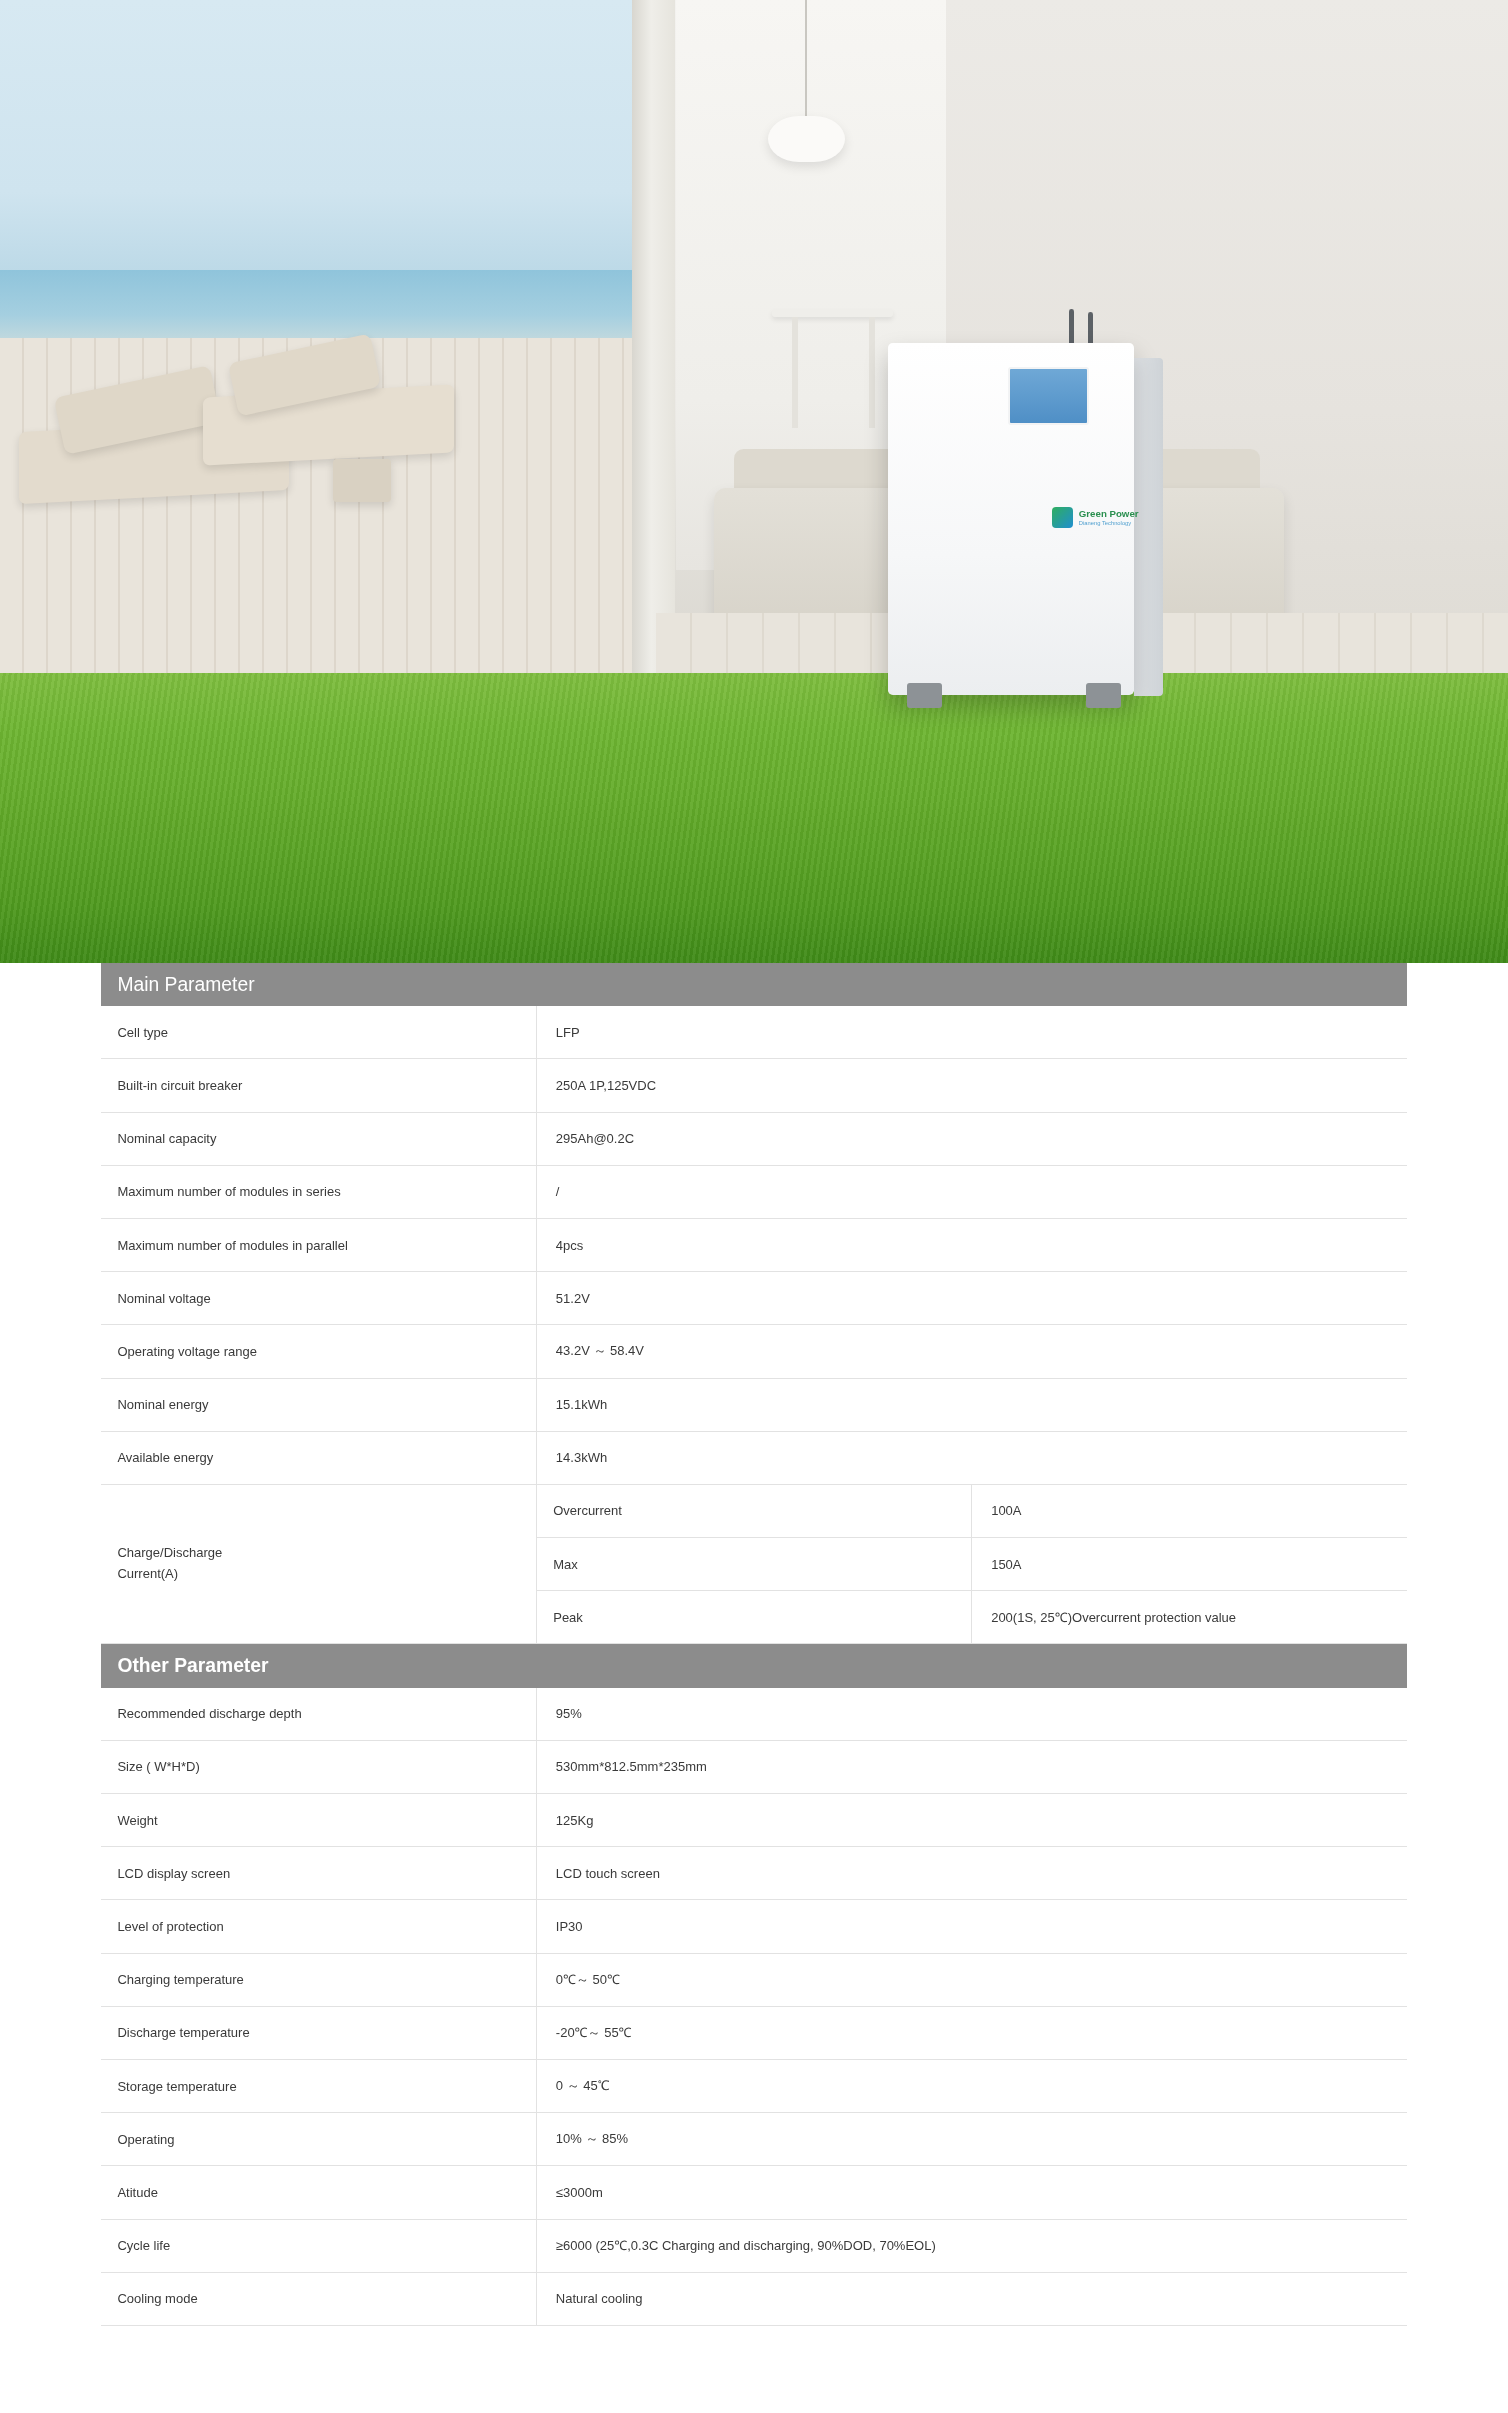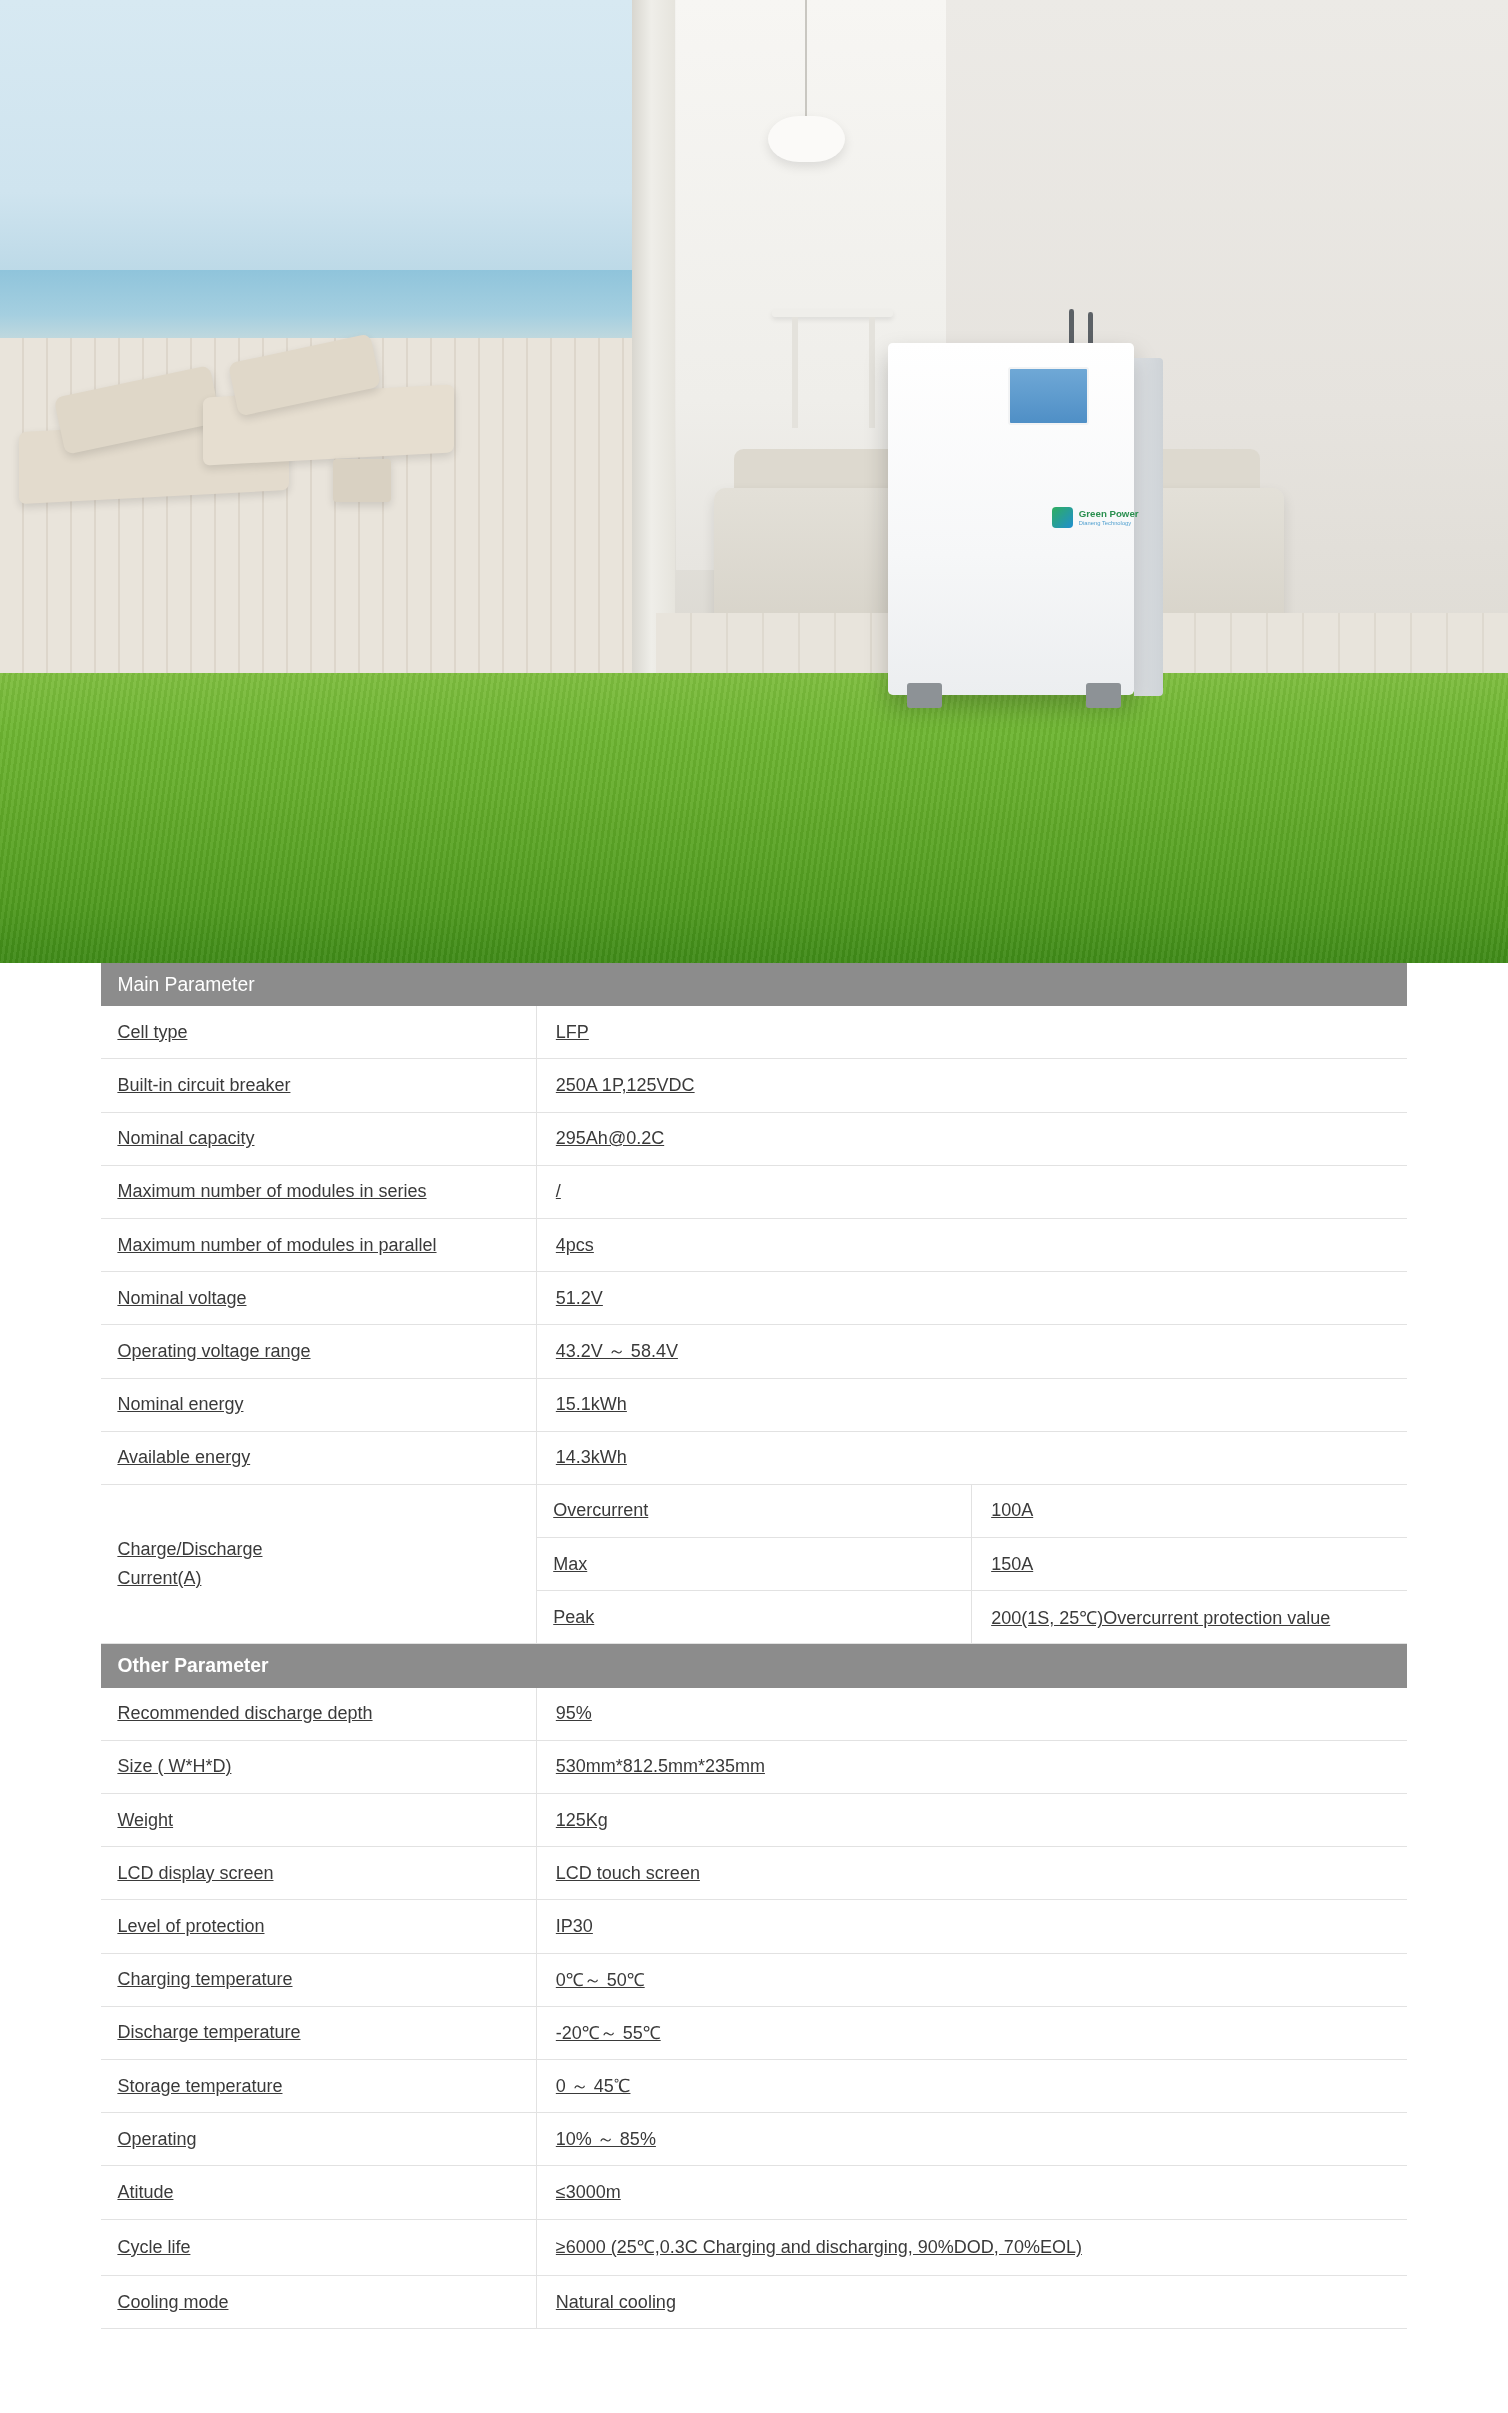--- a/index.html
+++ b/index.html
@@ -166,25 +166,24 @@
     background: #8c8c8c;
     color: #ffffff;
     font-size: 19.3px;
     padding: 10.6px 0 10.6px 16.4px;
     border: none;
   }
   .section-row.bold td { font-weight: bold; }
 
   .spec-row td {
     border-bottom: 0.5px solid #e2e2e2;
-    font-size: 18px;
+    font-size: 13px;
     color: #3a3a3a;
     padding: 12.6px 0 12.6px 16.4px;
     height: 27px;
-    text-decoration: underline;
   }
   .spec-row td.label { width: 338px; }
   .spec-row td.sub   { width: 203px; border-left: 0.5px solid #e2e2e2; }
   .spec-row td.value { border-left: 0.5px solid #e2e2e2; padding-left: 19px; }
   .group-label {
     width: 338px;
     border-bottom: 0.5px solid #e2e2e2;
     font-size: 16.4px;
     color: #3a3a3a;
     padding-left: 16.4px;

